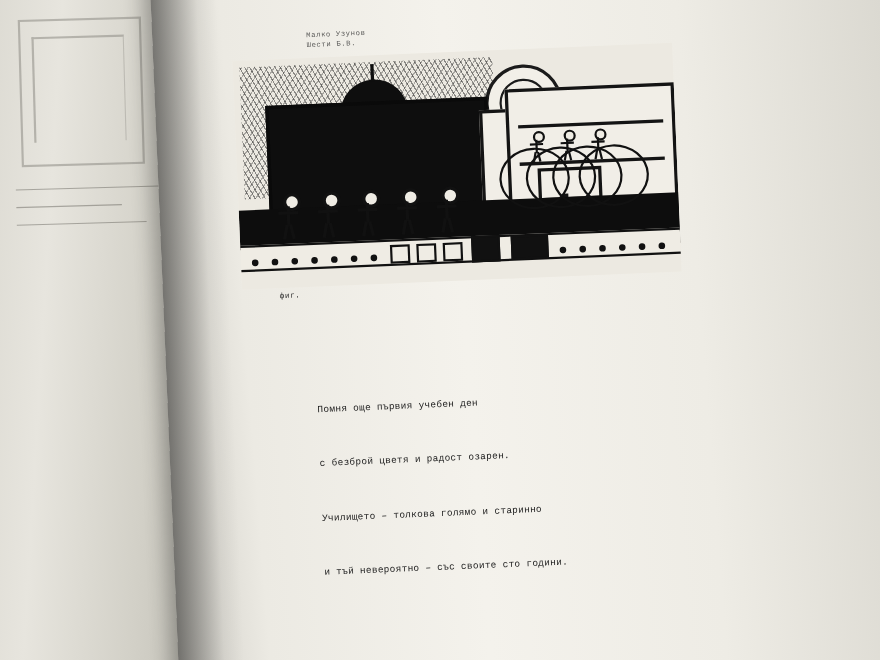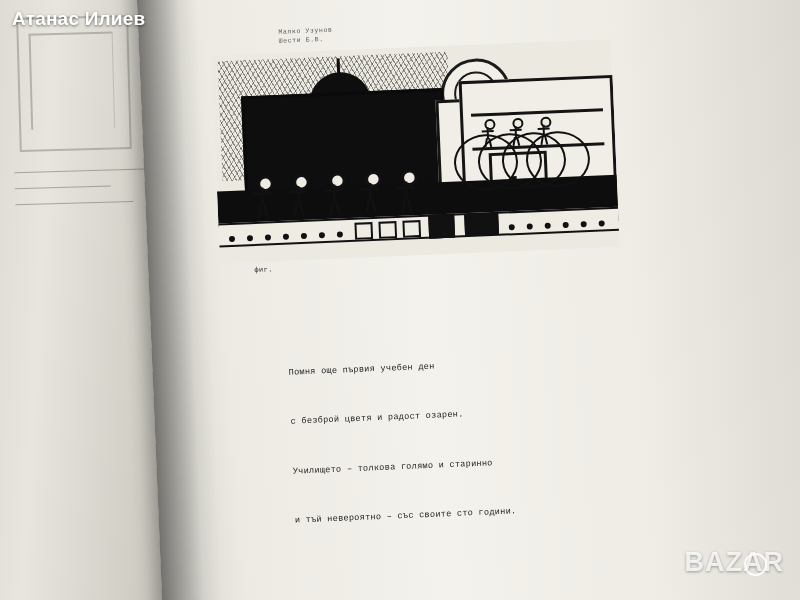--- a/index.html
+++ b/index.html
@@ -491,16 +491,14 @@
           
           
           
         </div>
         
       </div>
 
     </div>
   </div>
 
-  <div class="credit">Атанас Илиев</div>
-  <div class="watermark"><span>BAZ</span><span class="ring">A</span><span>R</span></div>
 
 </div>
 
 </body></html>

